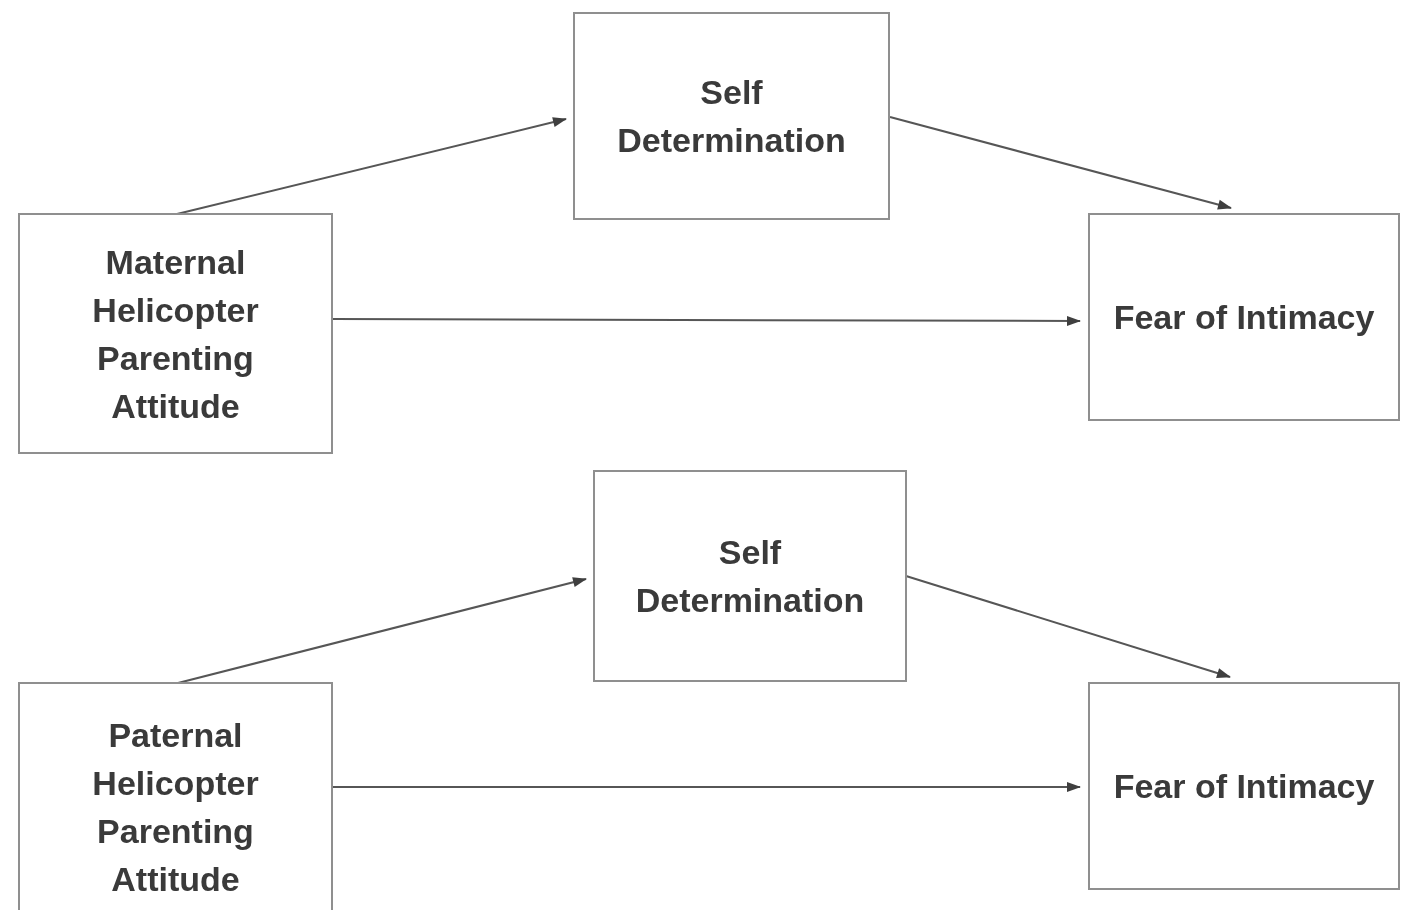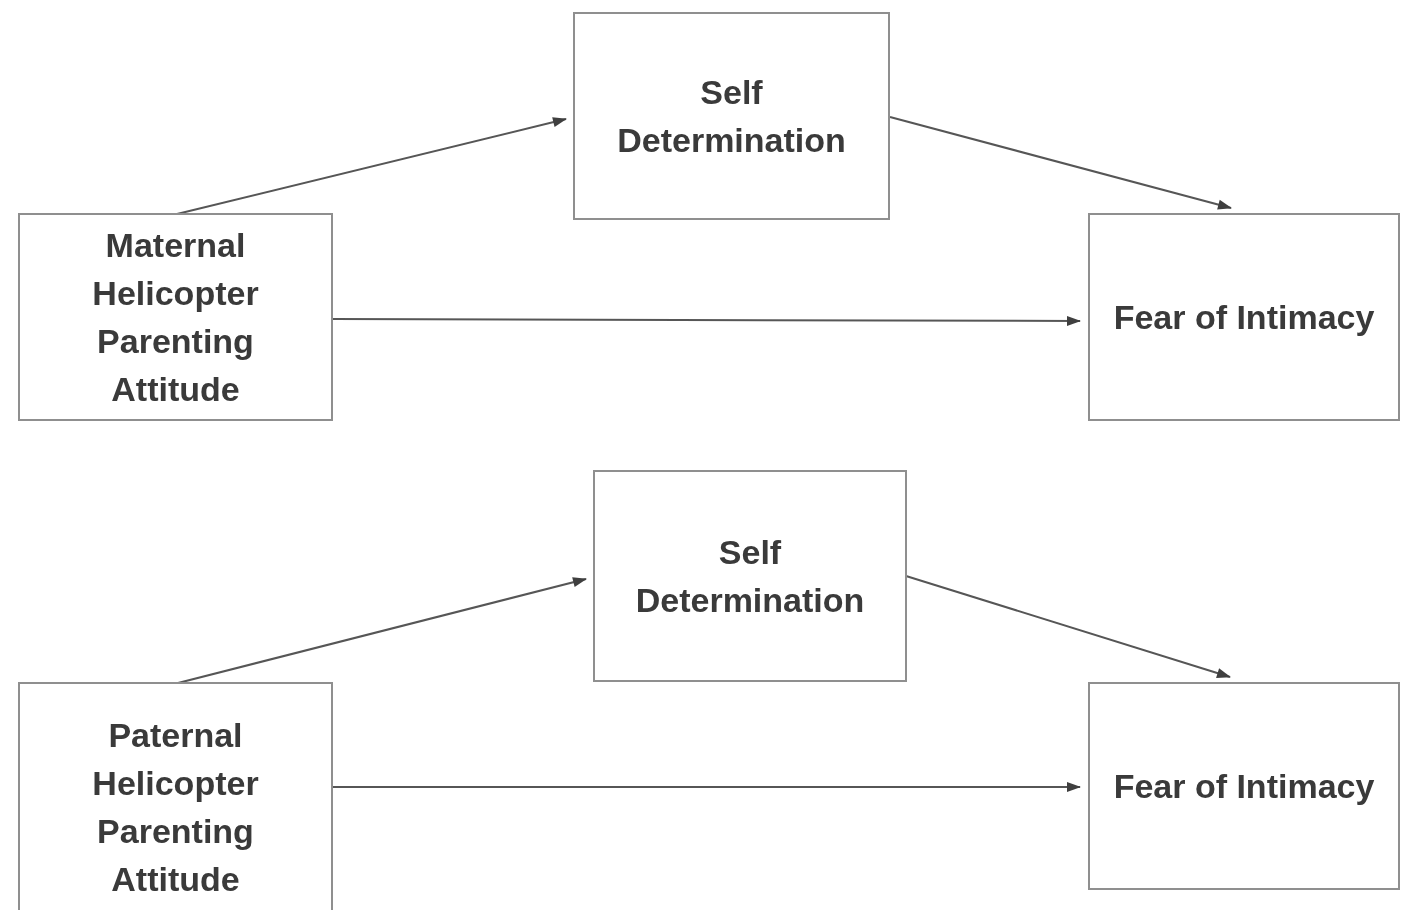--- a/index.html
+++ b/index.html
@@ -31,21 +31,21 @@
     border: 2px solid #8f8f8f;
     background: #ffffff;
     color: #3a3a3a;
     font-size: 34px;
     font-weight: 600;
     line-height: 48px;
     text-align: center;
     white-space: pre-line;
   }
   
-  .node-maternal   { left: 18px;   top: 213px; width: 315px; height: 208px; }
+  .node-maternal   { left: 18px;   top: 213px; width: 315px; height: 241px; }
   .node-self-top   { left: 573px;  top: 12px;  width: 317px; height: 208px; }
   .node-fear-top   { left: 1088px; top: 213px; width: 312px; height: 208px; }
   
   .node-self-bot   { left: 593px;  top: 470px; width: 314px; height: 212px; }
   .node-paternal   { left: 18px;   top: 682px; width: 315px; height: 249px; }
   .node-fear-bot   { left: 1088px; top: 682px; width: 312px; height: 208px; }
 
   .edge {
     stroke: #565656;
     stroke-width: 2;

